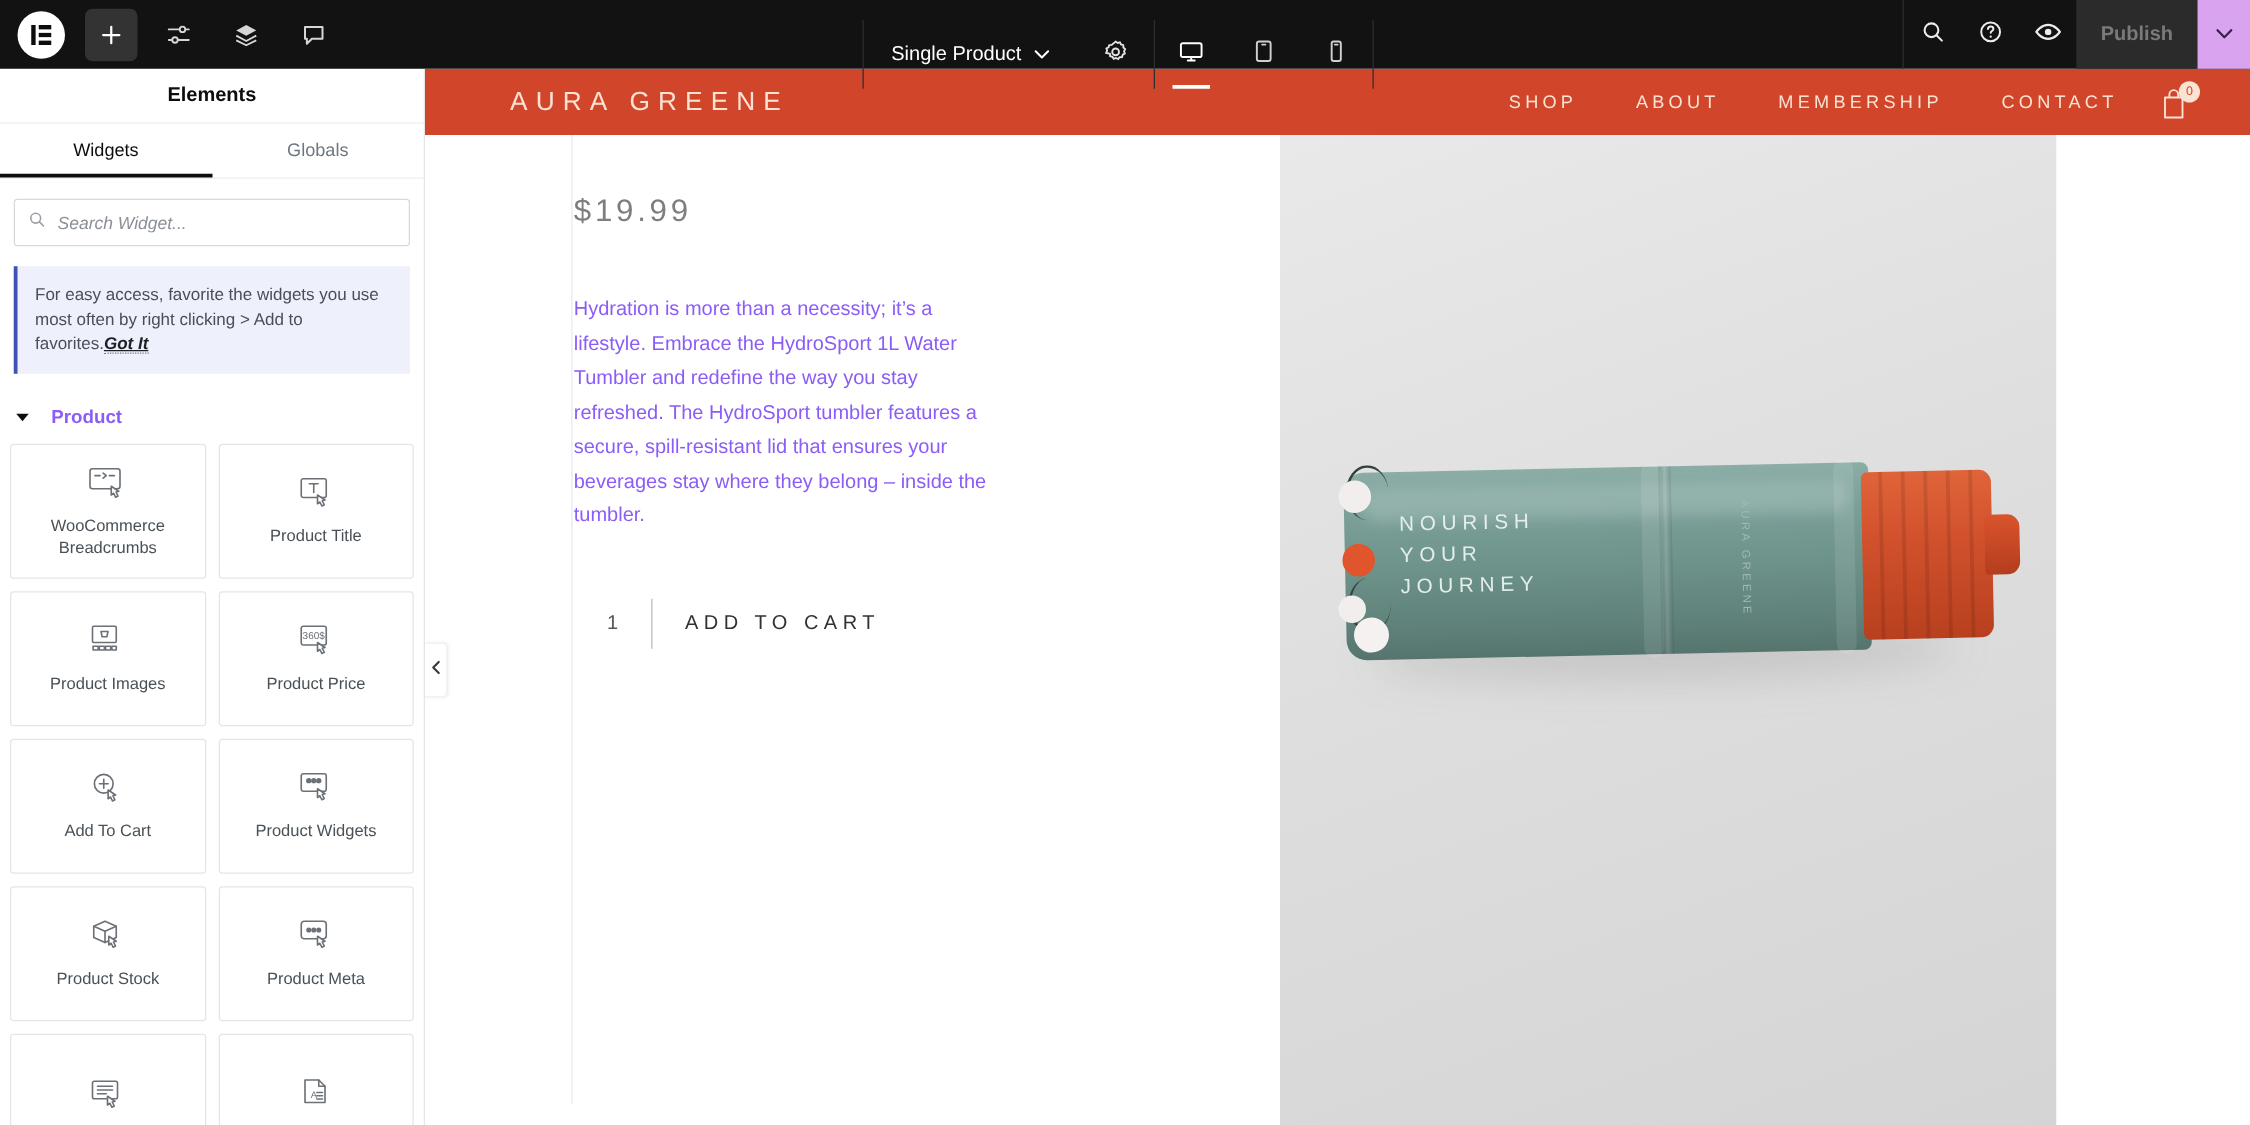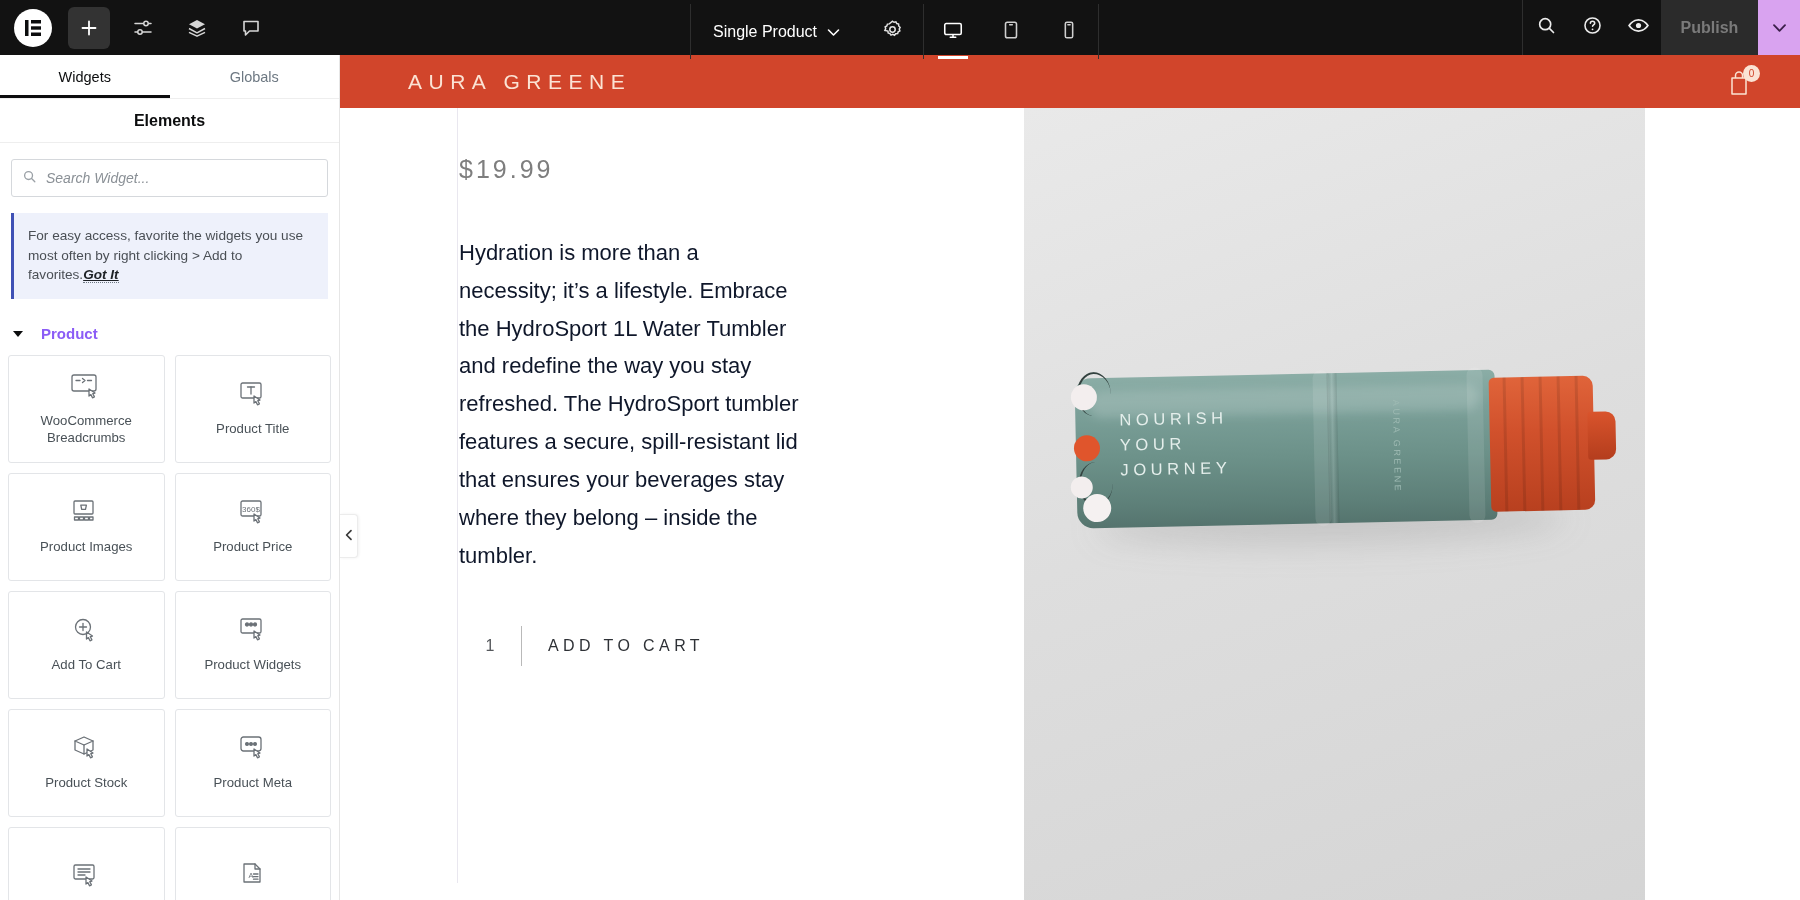--- a/index.html
+++ b/index.html
@@ -26,21 +26,21 @@
   }
   .tb-btn {
     width: 42px; height: 42px; border-radius: 6px;
     display: flex; align-items: center; justify-content: center;
     margin: 0 6px; cursor: pointer;
   }
   .tb-btn.active { background: #333333; }
   .tb-btn svg { display: block; }
 
   .tb-center {
-    position: absolute; left: 690px; top: 4px;
+    position: absolute; left: 690px; top: 16px;
     height: 55px; display: flex; align-items: center;
   }
   .tb-divider { width: 1px; height: 55px; background: #2e2e2e; }
   .doc-type {
     display: flex; align-items: center; gap: 10px;
     padding: 0 22px; height: 55px; cursor: pointer;
   }
   .doc-type-label { color: #ffffff; font-size: 16px; }
   .doc-settings { padding: 0 20px; height: 55px; display: flex; align-items: center; cursor: pointer; }
 
@@ -217,21 +217,21 @@
     font-size: 34px; letter-spacing: 9px; color: #1b1b1b;
     font-weight: 300; line-height: 1.1;
     margin-top: -22px;
   }
   #product-price {
     font-size: 25px; letter-spacing: 3px; color: #7e7e7e;
     font-weight: 300; margin-top: 47px;
   }
   #product-desc {
     margin-top: 50px; width: 340px;
-    font-size: 22px; line-height: 1.72; color: #0f172a;
+    font-size: 16px; line-height: 1.72; color: #8b5cf6;
   }
   #cart-row {
     margin-top: 52px; display: flex; align-items: center;
   }
   #qty-field {
     width: 62px; text-align: center;
     font-size: 16px; color: #55585c;
   }
   #qty-divider { width: 1px; height: 40px; background: #b9b9b9; }
   #add-to-cart-btn {
@@ -438,31 +438,31 @@
         <svg width="15" height="10" viewBox="0 0 15 10" fill="none" stroke="#3b1f4a" stroke-width="1.8" stroke-linecap="round" stroke-linejoin="round">
           <polyline points="2,2.2 7.5,7.8 13,2.2"></polyline>
         </svg>
       </span>
     </div>
   </div>
 </div>
 
 <div id="panel">
 
+  <div id="panel-header">
+    <span class="title">Elements</span>
+  </div>
+
   <div id="panel-tabs">
     <div class="panel-tab active">
       <span>Widgets</span>
     </div>
     <div class="panel-tab">
       <span>Globals</span>
     </div>
-  </div>
-
-  <div id="panel-header">
-    <span class="title">Elements</span>
   </div>
 
   <div id="search-row">
     <div id="search-widget-box">
       <span>
         <svg width="15" height="15" viewBox="0 0 24 24" fill="none" stroke="#9aa0a6" stroke-width="2.1" stroke-linecap="round">
           <circle cx="10.5" cy="10.5" r="6.3"></circle>
             <line x1="15.3" y1="15.3" x2="20.5" y2="20.5"></line>
         </svg>
       </span>
@@ -616,20 +616,26 @@
     <svg width="8" height="12" viewBox="0 0 8 12" fill="none" stroke="#3a3a3a" stroke-width="1.7" stroke-linecap="round" stroke-linejoin="round">
       <polyline points="6,1.6 1.6,6 6,10.4"></polyline>
     </svg>
   </span>
 </div>
 
 <div id="canvas">
 
   <div id="site-header">
     <div id="brand-logo">AURA GREENE</div>
+    <div id="site-nav">
+      <a class="nav-link">SHOP</a>
+      <a class="nav-link">ABOUT</a>
+      <a class="nav-link">MEMBERSHIP</a>
+      <a class="nav-link">CONTACT</a>
+    </div>
     <div id="cart-wrap">
       <span>
         <svg width="26" height="28" viewBox="0 0 26 28" fill="none" stroke="#fbe3d4" stroke-width="1.5" stroke-linejoin="round">
           <path d="M6 9 H20 V25 H6 Z"></path>
           <path d="M9.5 9 V6.6 a3.5 3.5 0 0 1 7 0 V9"></path>
         </svg>
       </span>
       <span id="cart-badge">0</span>
     </div>
   </div>

